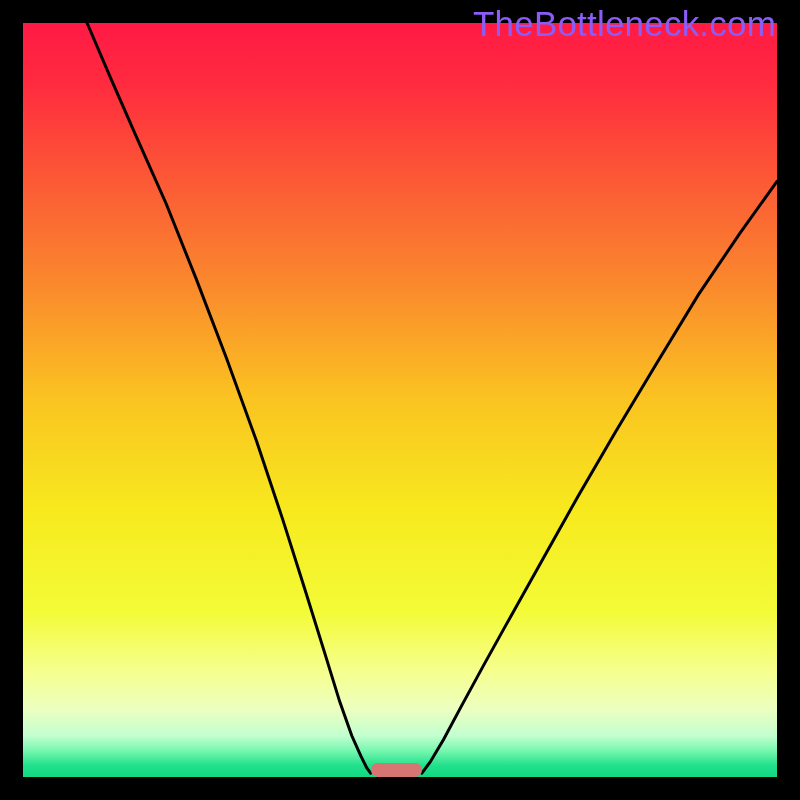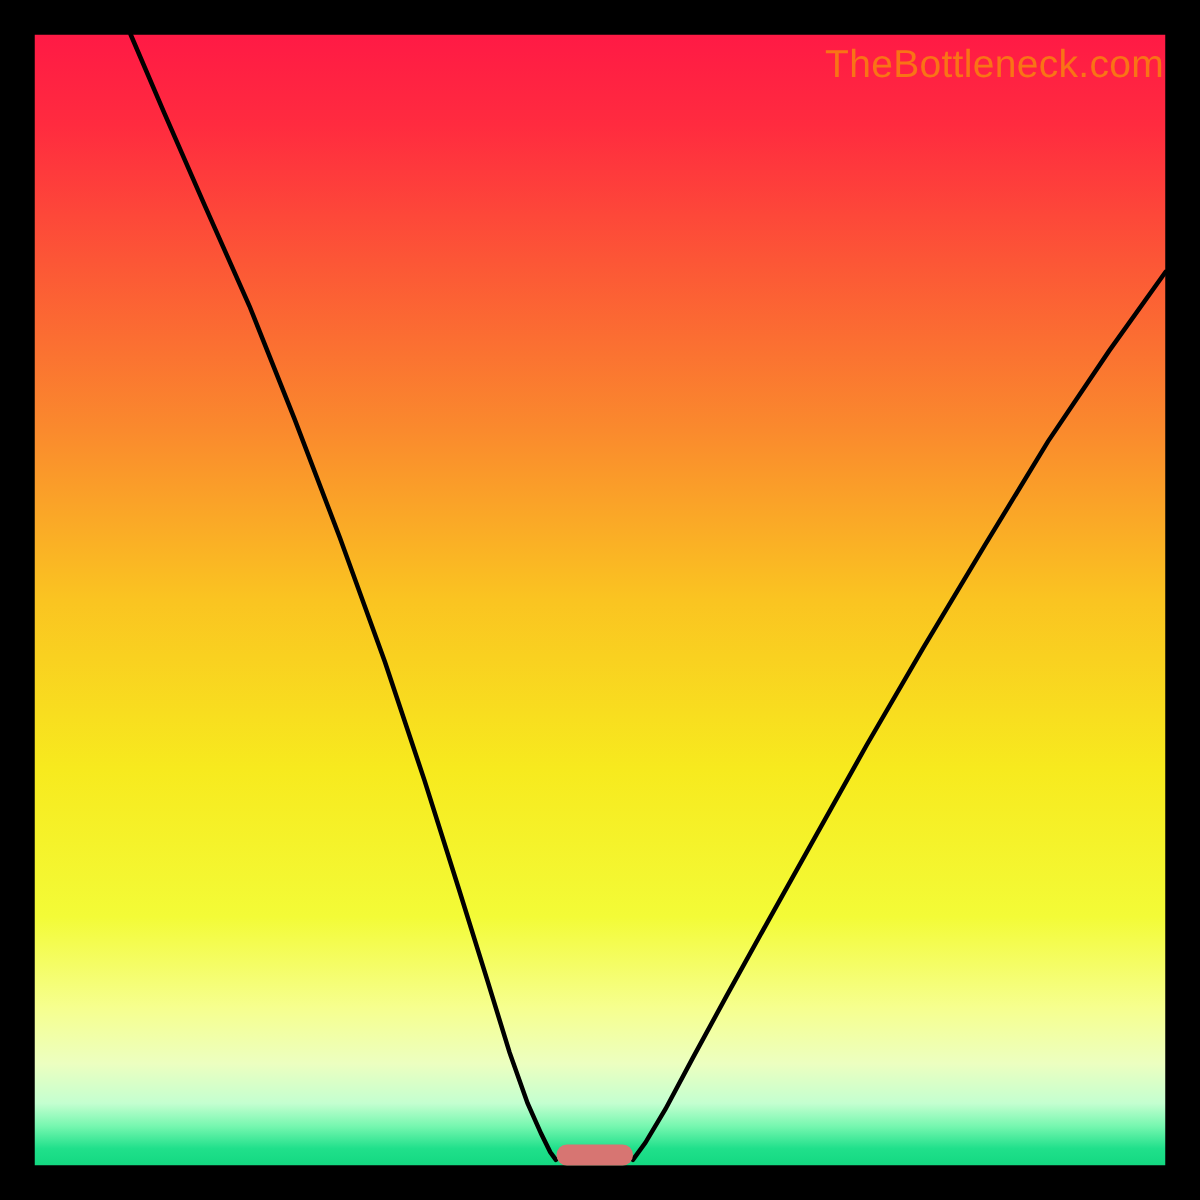--- a/index.html
+++ b/index.html
@@ -14,26 +14,25 @@
   .outer {
     position: relative;
     width: 800px;
     height: 800px;
     background: #000;
   }
   .watermark {
     position: absolute;
     top: 4px;
     right: 24px;
-    color: #f97316;
-    font-size: 26px;
+    color: #8b5cf6;
+    font-size: 35px;
     font-weight: 500;
     letter-spacing: 0.2px;
     z-index: 10;
-    margin-top: 23px;
   }
   .plot {
     position: absolute;
     left: 23px;
     top: 23px;
     width: 754px;
     height: 754px;
   }
   .gradient-bg {
     position: absolute;

